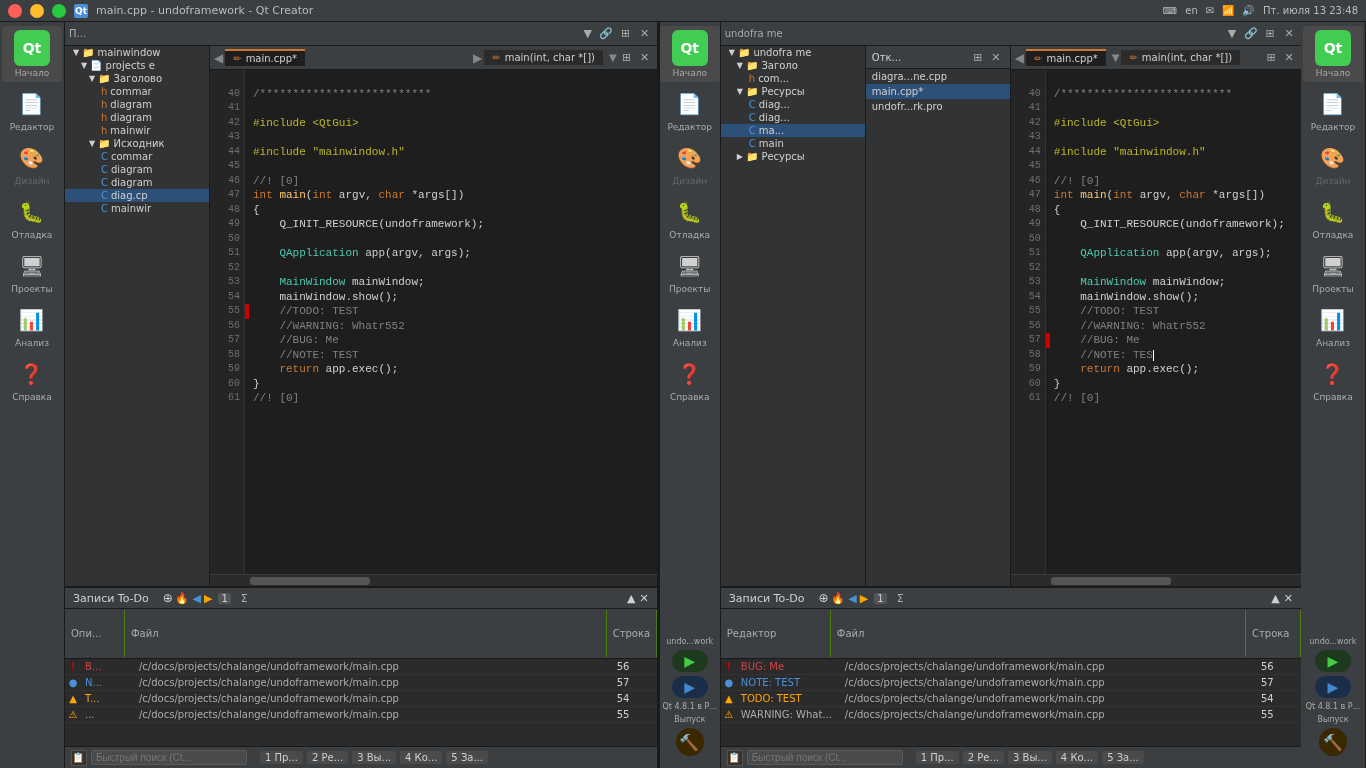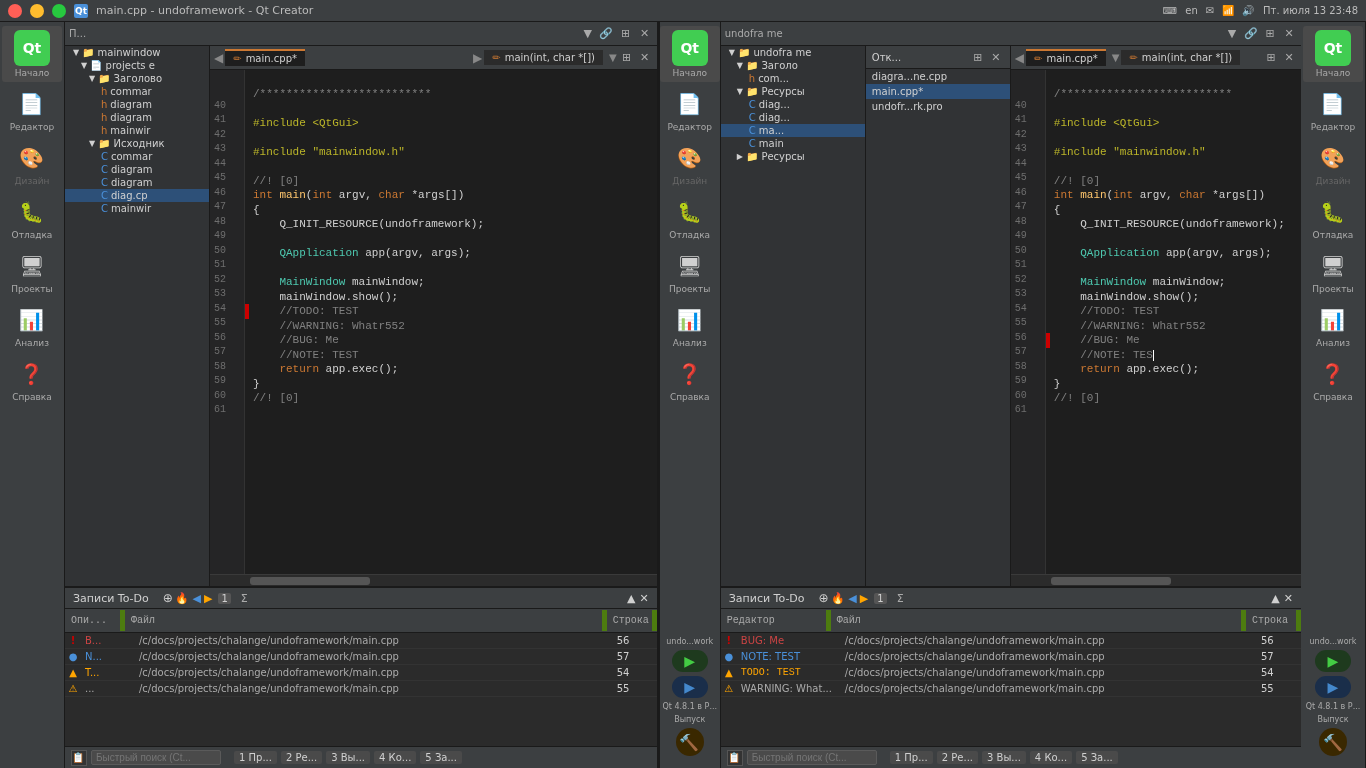--- a/index.html
+++ b/index.html
@@ -139,21 +139,22 @@
       background: #1e1e1e;
       display: flex;
       overflow: hidden;
       font-family: 'Courier New', monospace;
       font-size: 11px;
     }
     .line-numbers {
       width: 35px;
       background: #252526;
       color: #6e6e6e;
-      padding: 14px 4px;
+      padding: 2px 4px;
+      text-align: right;
       font-size: 10px;
       line-height: 14.5px;
       border-right: 1px solid #333;
       user-select: none;
     }
     .code-content {
       flex: 1;
       padding: 2px 8px;
       overflow: hidden;
       line-height: 14.5px;
@@ -192,24 +193,23 @@
       font-size: 11px;
     }
     .todo-col-headers {
       background: #3c3f41;
       display: flex;
       font-size: 10px;
       border-bottom: 1px solid #1a1a1a;
       padding: 1px 0;
     }
     .todo-col {
-      padding: 5px 6px;
+      padding: 18px 6px;
       color: #aaaaaa;
-      border-right: 5px solid #4d7c0f;
-      font-family: Liberation Mono, monospace;
+      border-right: 1px solid #4d7c0f;
     }
     .todo-row {
       display: flex;
       font-size: 10px;
       padding: 2px 0;
       border-bottom: 1px solid #333;
       align-items: center;
     }
     .todo-icon { width: 16px; text-align: center; }
     .todo-cell { padding: 0 4px; overflow: hidden; text-overflow: ellipsis; white-space: nowrap; }
@@ -235,21 +235,21 @@
       padding: 1px 5px;
       border-radius: 2px;
       cursor: pointer;
       font-size: 10px;
     }
     .search-bar {
       background: #4a4a4a;
       border: 1px solid #5a5a5a;
       border-radius: 2px;
       padding: 1px 4px;
-      width: 130px;
+      width: 156px;
       color: #aaaaaa;
       font-size: 10px;
     }
 
     .divider-v {
       width: 1px;
       background: #4a4a4a;
       margin: 0 2px;
     }
 
@@ -782,21 +782,21 @@
             <div class="todo-cell" style="width:44px;">56</div>
           </div>
           <div class="todo-row">
             <div class="todo-icon note-icon">●</div>
             <div class="todo-cell" style="width:104px;color:#4a90d9;">NOTE: TEST</div>
             <div class="todo-cell" style="flex:1;color:#aaa;">/c/docs/projects/chalange/undoframework/main.cpp</div>
             <div class="todo-cell" style="width:44px;">57</div>
           </div>
           <div class="todo-row">
             <div class="todo-icon todo-icon-t">▲</div>
-            <div class="todo-cell" style="width:104px;color:#ffa500;font-family:Liberation Mono, monospace;">TODO: TEST</div>
+            <div class="todo-cell" style="width:104px;color:#ffa500;">TODO: TEST</div>
             <div class="todo-cell" style="flex:1;color:#aaa;">/c/docs/projects/chalange/undoframework/main.cpp</div>
             <div class="todo-cell" style="width:44px;">54</div>
           </div>
           <div class="todo-row">
             <div class="todo-icon warn-icon">⚠</div>
             <div class="todo-cell" style="width:104px;color:#aaa;">WARNING: What...</div>
             <div class="todo-cell" style="flex:1;color:#aaa;">/c/docs/projects/chalange/undoframework/main.cpp</div>
             <div class="todo-cell" style="width:44px;">55</div>
           </div>
         </div>

